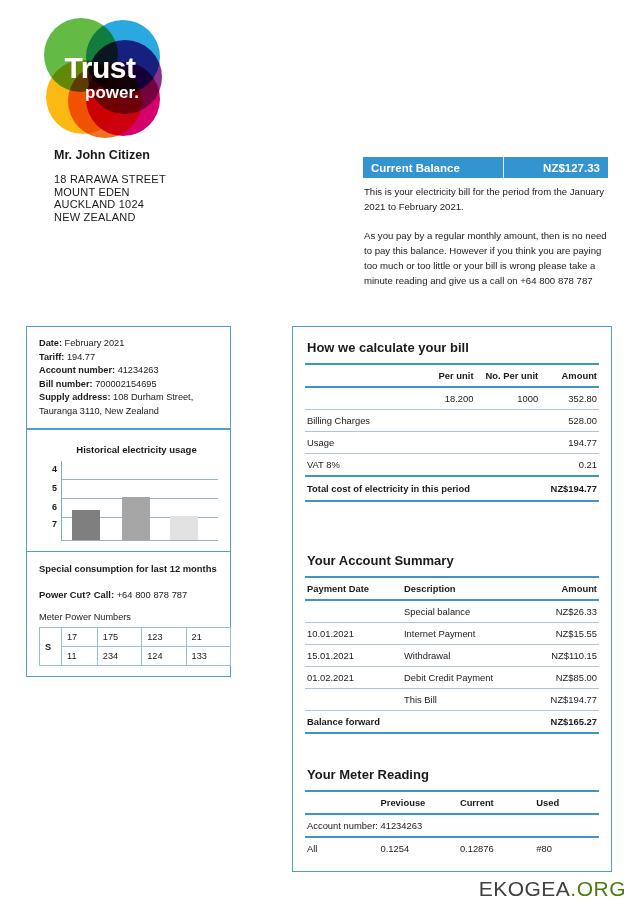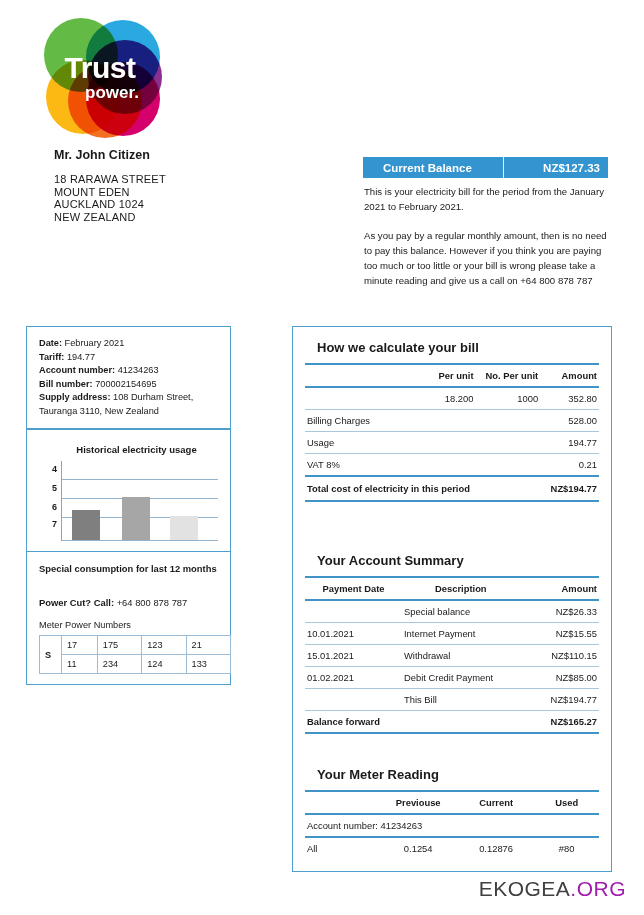--- a/index.html
+++ b/index.html
@@ -90,21 +90,21 @@
   }
   .balance-bar {
     background: #3494cf;
     color: #ffffff;
     height: 21px;
     display: flex;
     align-items: center;
     font-size: 11.5px;
     font-weight: bold;
   }
-  .balance-label { padding-left: 20px; flex: 1; }
+  .balance-label { padding-left: 8px; flex: 1; }
   .balance-div { width: 1px; height: 21px; background: #ffffff; opacity: 0.85; }
   .balance-amount {
     width: 104px;
     text-align: right;
     padding-right: 8px;
   }
   .balance-text {
     font-size: 9.6px;
     line-height: 15px;
     margin-top: 6px;
@@ -183,21 +183,21 @@
   }
   .bar1 { left: 2px;  background: #7f7f7f; }
   .bar2 { left: 52px; background: #a6a6a6; }
   .bar3 { left: 100px; background: #e2e2e2; }
 
   
   .sc-title {
     font-size: 9.4px;
     font-weight: bold;
     line-height: 14px;
-    margin-bottom: 20px;
+    margin-bottom: 12px;
   }
   .sc-body {
     font-size: 9.4px;
     line-height: 17px;
     margin-bottom: 12px;
   }
   .sc-call {
     font-size: 9.4px;
     line-height: 14px;
   }
@@ -230,40 +230,40 @@
     position: absolute;
     left: 292px;
     top: 326px;
     width: 320px;
     border: 1.5px solid #4e9ed0;
     padding: 10px 12px 12px 12px;
   }
   .section-title {
     font-size: 13px;
     font-weight: bold;
-    margin: 3px 0 8px 12px;
+    margin: 3px 0 8px 2px;
   }
   .bill-table {
     width: 100%;
     border-collapse: collapse;
     font-size: 9.4px;
   }
   .bill-table th {
     font-weight: bold;
     padding: 5px 2px;
     font-size: 9.4px;
   }
   .bill-table td {
     padding: 5px 2px;
     border-bottom: 1px solid #aac6da;
   }
   .rule-top th { border-top: 2.5px solid #3f93c6; }
   .rule-bot th { border-bottom: 2.5px solid #3f93c6; }
   .ta-r { text-align: right; }
-  .ta-c { text-align: center; }
+  .ta-c { text-align: left; }
   .ta-l { text-align: left; }
   .total-row td {
     font-weight: bold;
     border-top: 2.5px solid #3f93c6;
     border-bottom: 2.5px solid #3f93c6;
     padding: 6px 2px;
   }
   .spacer-48 { height: 48px; }
   .spacer-30 { height: 30px; }
 
@@ -283,21 +283,21 @@
 
   
   .footer {
     position: absolute;
     right: 18px;
     bottom: 14px;
     font-size: 21px;
     letter-spacing: 0.5px;
   }
   .footer .ek { color: #404040; }
-  .footer .org { color: #a21caf; }
+  .footer .org { color: #4d7c0f; }
 </style>
 </head>
 <body>
 
 <div class="logo-wrap">
   <div class="logo-circle c-green"></div>
   <div class="logo-circle c-blue"></div>
   <div class="logo-circle c-purple"></div>
   <div class="logo-circle c-yellow"></div>
   <div class="logo-circle c-orange"></div>

